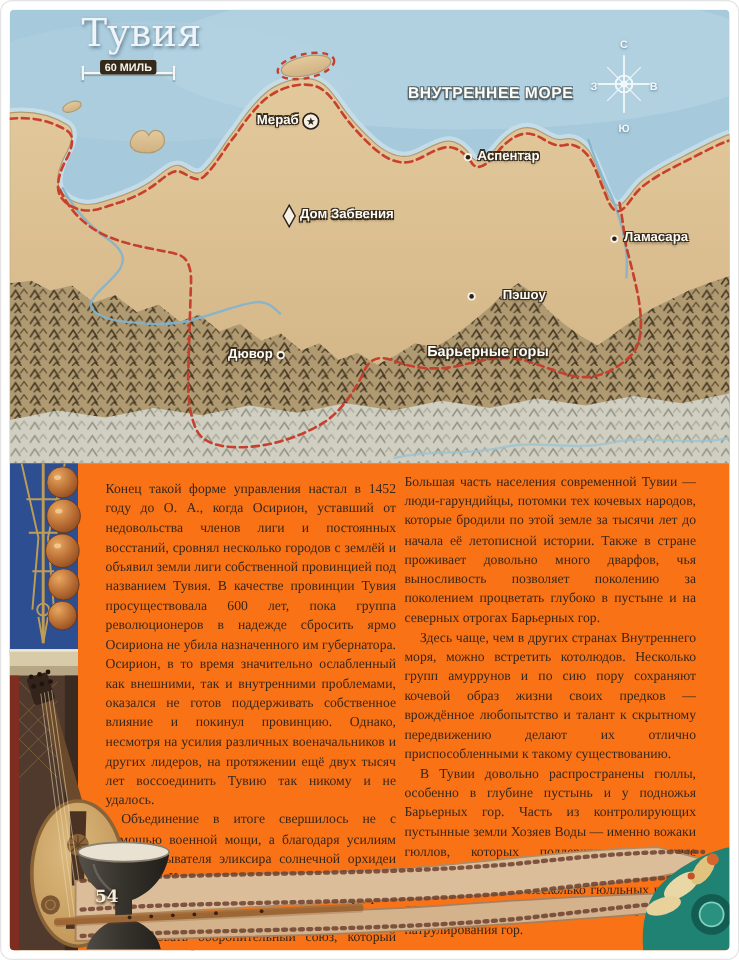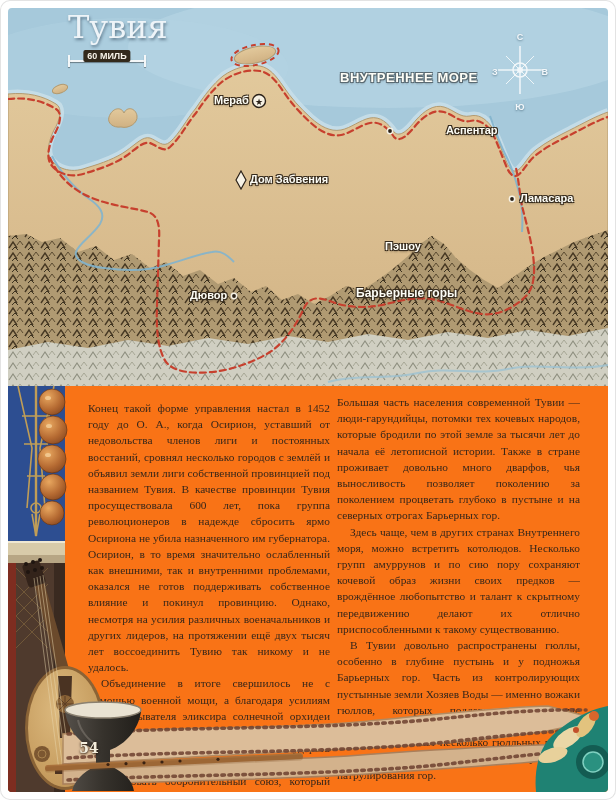--- a/index.html
+++ b/index.html
@@ -19,24 +19,24 @@
   .scalebar .t1{left:0;} .scalebar .t2{right:0;}
   .scale-badge{position:absolute;left:50%;top:0;transform:translateX(-50%);
                background:#332a1c;color:#f7f3e8;font-family:"Liberation Sans",sans-serif;
                font-weight:bold;font-size:9px;padding:1px 4px;border-radius:2px;white-space:nowrap;}
   .maplabel{position:absolute;font-family:"Liberation Sans",sans-serif;font-weight:bold;
             font-size:11px;color:#fdfdf6;white-space:nowrap;
             text-shadow:-1px -1px 0 #362b1d,1px -1px 0 #362b1d,-1px 1px 0 #362b1d,1px 1px 0 #362b1d,0 2px 2px rgba(0,0,0,.35);}
   .sea-label{left:320px;top:62px;font-size:13px;letter-spacing:.5px;
              text-shadow:-1px -1px 0 #5a6a72,1px -1px 0 #5a6a72,-1px 1px 0 #5a6a72,1px 1px 0 #5a6a72,0 2px 2px rgba(0,0,0,.25);margin-left:12px;}
   .lbl-merab{left:206px;top:86px;}
-  .lbl-aspentar{left:390px;top:116px;margin-left:48px;}
+  .lbl-aspentar{left:390px;top:116px;}
   .lbl-house{left:242px;top:165px;}
   .lbl-lamasara{left:512px;top:184px;}
-  .lbl-peshou{left:377px;top:232px;}
+  .lbl-peshou{left:411px;top:232px;}
   .lbl-duvor{left:182px;top:281px;}
   .lbl-range{left:320px;top:278px;font-size:12px;padding-left:28px;}
   .compass{position:absolute;left:484px;top:24px;width:56px;height:80px;color:#f2f7fa;
            font-family:"Liberation Sans",sans-serif;font-weight:bold;font-size:9px;
            text-shadow:0 1px 2px rgba(30,60,80,.5);}
   .compass span{position:absolute;}
   .cN{left:50%;top:0;transform:translateX(-50%);}
   .cS{left:50%;bottom:0;transform:translateX(-50%);}
   .cW{left:0;top:50%;transform:translateY(-50%);}
   .cE{right:0;top:50%;transform:translateY(-50%);}

